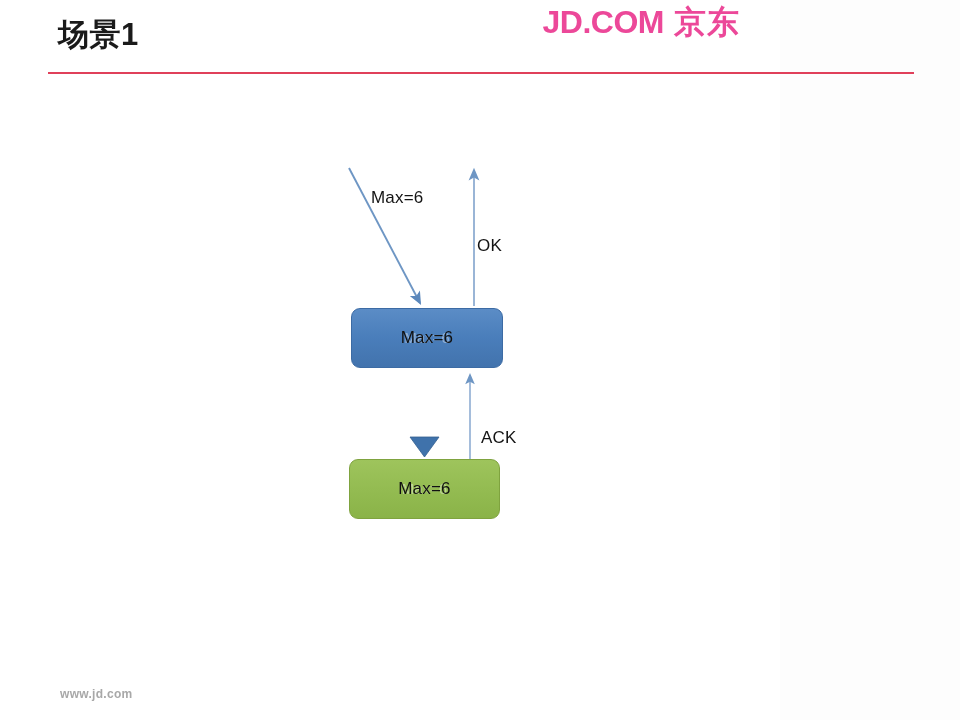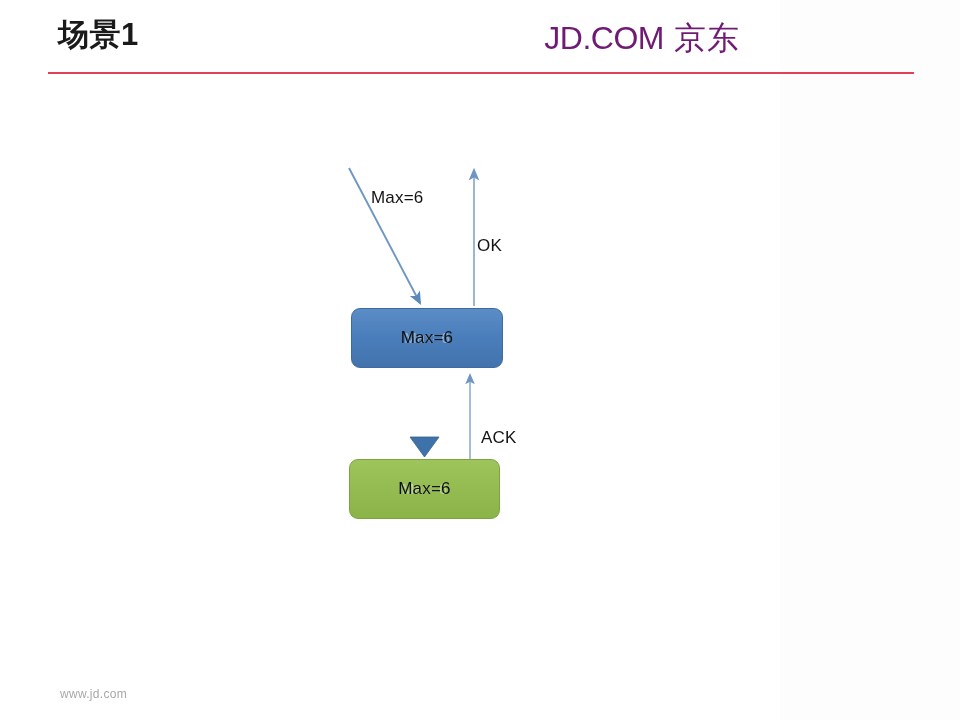--- a/index.html
+++ b/index.html
@@ -34,24 +34,24 @@
     font-weight: 700;
     color: #1a1a1a;
     letter-spacing: 0.5px;
     white-space: nowrap;
     line-height: 1.25;
   }
 
   #brand-logo {
     position: absolute;
     right: 40px;
-    top: 18px;
+    top: 2px;
     font-size: 32px;
-    font-weight: 400;
-    color: #701a75;
+    font-weight: 700;
+    color: #ec4899;
     letter-spacing: -0.5px;
     white-space: nowrap;
     line-height: 1.25;
   }
   #brand-logo .brand-cn {
     margin-left: 10px;
     letter-spacing: 1px;
   }
 
   #header-rule {
@@ -65,20 +65,21 @@
 
   
   #footer-url {
     position: absolute;
     left: 60px;
     top: 687px;
     font-size: 12px;
     color: #a8a8a8;
     letter-spacing: 0.3px;
     white-space: nowrap;
+    font-weight: bold;
   }
 
   
   #diagram {
     position: absolute;
     left: 0;
     top: 0;
     width: 960px;
     height: 720px;
     pointer-events: none;

